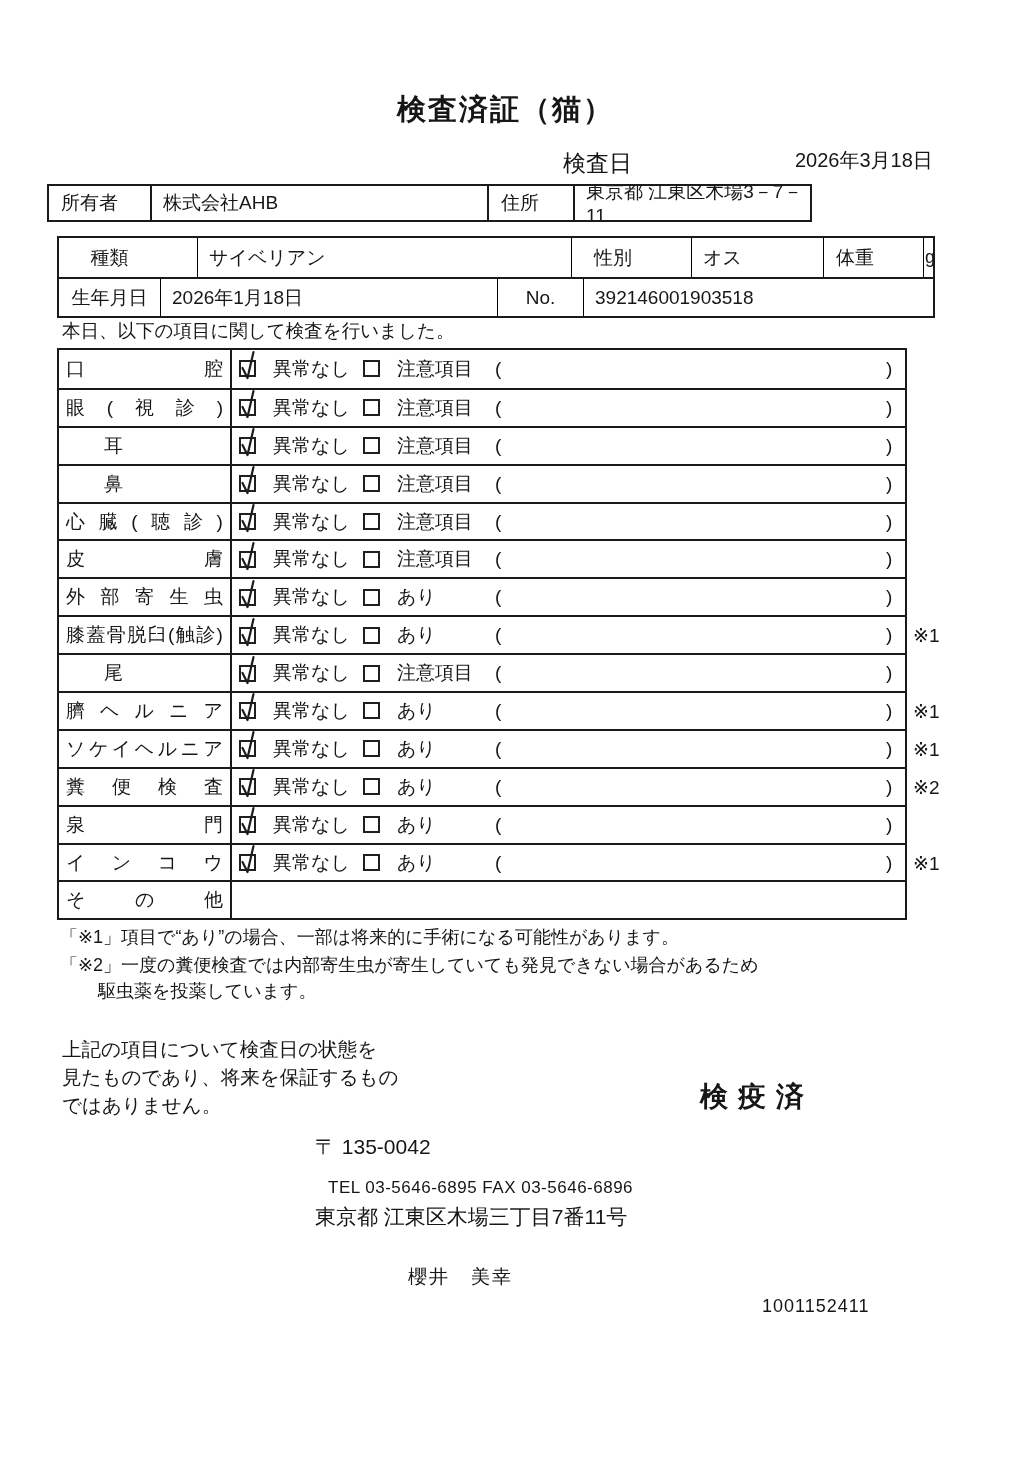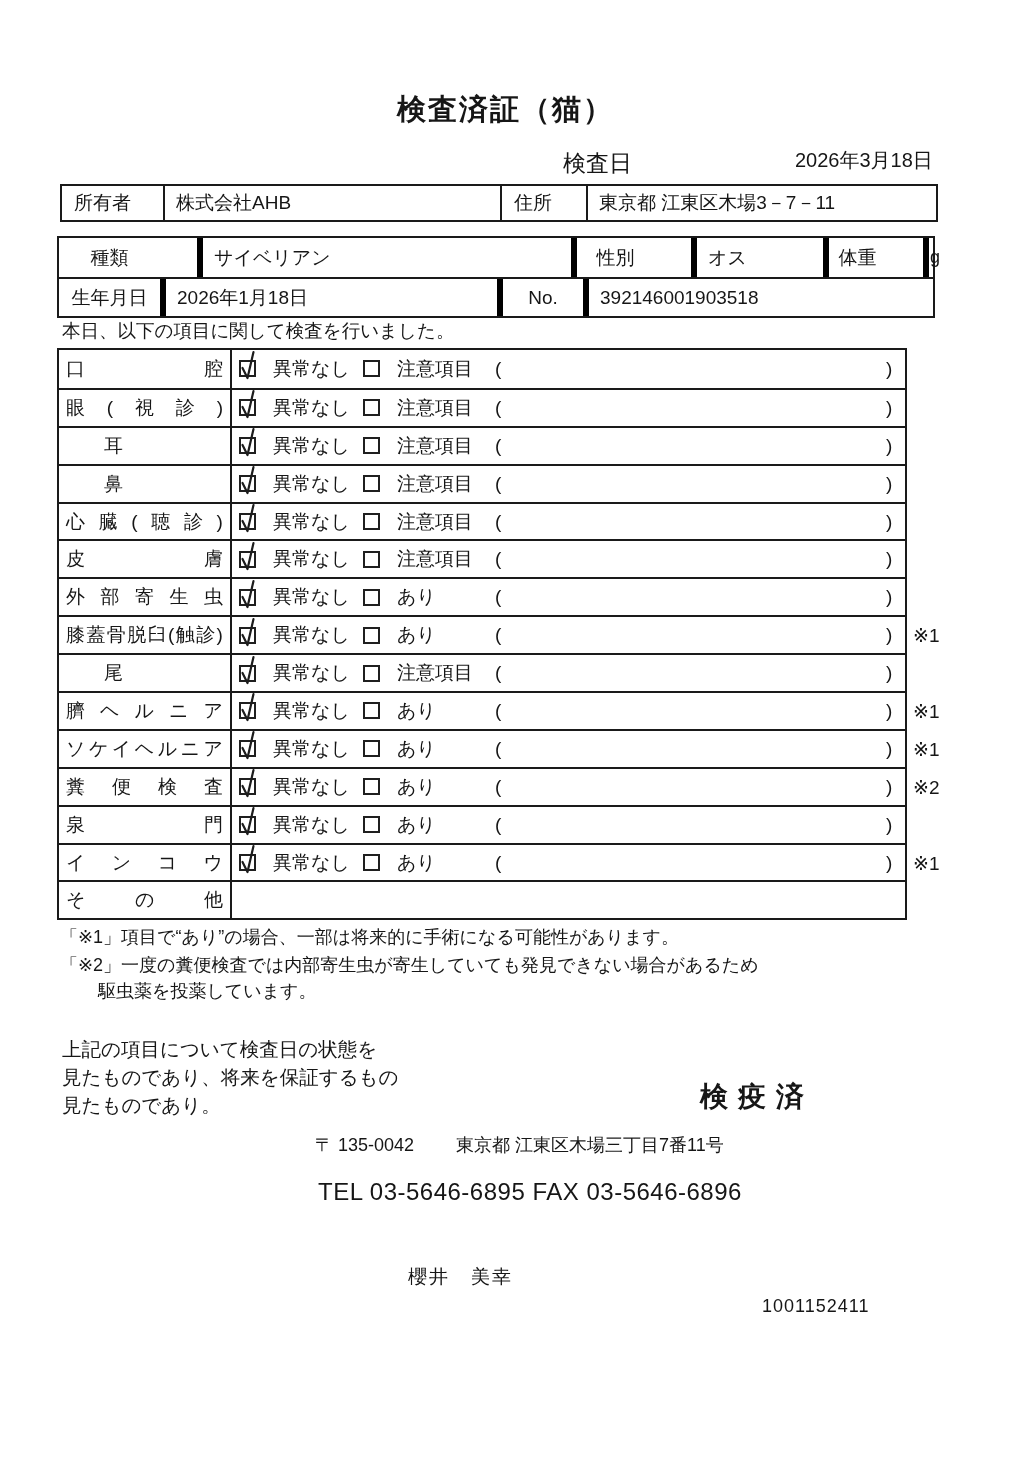--- a/index.html
+++ b/index.html
@@ -10,29 +10,29 @@
   }
   .abs { position:absolute; }
 
   
   .doc-title { top:90px; left:0; width:100%; text-align:center; font-size:29px; font-weight:600; letter-spacing:2px; }
   .insp-date-label { top:148px; left:563px; font-size:23px; }
   .insp-date-value { top:147px; left:783px; font-size:20px;margin-left:12px; }
 
   
   .tbl { border:2px solid #1a1a1a; background:#fff; }
-  .owner-table { top:184px; left:60px; width:878px; height:38px; display:grid; grid-template-columns:101px 337px 86px 1fr; }
+  .owner-table { top:184px; left:47px; width:765px; height:38px; display:grid; grid-template-columns:101px 337px 86px 1fr; }
   .owner-table > div { border-left:2px solid #1a1a1a; display:flex; align-items:center; font-size:19px; overflow:hidden; }
   .owner-table > div:first-child { border-left:none; }
 
   .info-table { top:236px; left:57px; width:878px; }
   .info-row { display:grid; height:39px; }
   .info-row.r1 { grid-template-columns:101px 337px 83px 95px 63px 1fr;gap:37px; }
   .info-row.r2 { grid-template-columns:101px 337px 86px 1fr; border-top:2px solid #1a1a1a; }
-  .info-row > div { border-left:6px solid #000000; display:flex; align-items:center; font-size:19px; overflow:hidden; }
+  .info-row > div { border-left:1px solid #000000; display:flex; align-items:center; font-size:19px; overflow:hidden; }
   .info-row > div:first-child { border-left:none; }
 
   .cell-label { justify-content:center; }
   .cell-label.left { justify-content:flex-start; padding-left:12px; }
   .cell-value { padding-left:11px; }
   .weight-cell { justify-content:flex-end !important; padding-right:14px; }
   .weight-unit { margin-left:13px; font-size:18px; }
 
   .intro-line { top:318px; left:62px; font-size:18.5px; }
 
@@ -61,22 +61,22 @@
   .row-mark { position:absolute; left:calc(100% + 8px); top:50%; transform:translateY(-50%); font-size:19px; white-space:nowrap; }
 
   
   .footnote-1 { top:925px; left:60px; font-size:18px; }
   .footnote-2 { top:953px; left:60px; font-size:18px; }
   .footnote-3 { top:979px; left:98px; font-size:18px; }
 
   
   .disclaimer { top:1035px; left:62px; font-size:19.5px; line-height:28px; }
   .stamp { top:1078px; left:700px; font-size:28px; font-weight:600; letter-spacing:10px; }
-  .addr-line { top:1133px; left:315px; font-size:18px; display:flex; gap:42px; }
-  .tel-line { top:1178px; left:318px; font-size:24px; letter-spacing:0.5px; }
+  .addr-line { top:1133px; left:315px; font-size:21px; display:flex; gap:42px;flex-direction:column; }
+  .tel-line { top:1178px; left:328px; font-size:17px; letter-spacing:0.5px; }
   .clinic-name { top:1228px; left:318px; font-size:25px; letter-spacing:2px; font-weight:500; }
   .director-name { top:1264px; left:408px; font-size:19px; letter-spacing:2px; }
   .serial-no { top:1296px; left:762px; font-size:18px; letter-spacing:1px; }
 </style>
 </head>
 <body>
 
 <div class="page">
 
   <div class="abs doc-title">検査済証（猫）</div>
@@ -489,21 +489,21 @@
       </div>
   </div>
 
   <div class="abs footnote-1">「※1」項目で“あり”の場合、一部は将来的に手術になる可能性があります。</div>
   <div class="abs footnote-2">「※2」一度の糞便検査では内部寄生虫が寄生していても発見できない場合があるため</div>
   <div class="abs footnote-3">駆虫薬を投薬しています。</div>
 
   <div class="abs disclaimer">
     <div>上記の項目について検査日の状態を</div>
     <div>見たものであり、将来を保証するもの</div>
-    <div>見たものであり。</div>
+    <div>ではありません。</div>
   </div>
   <div class="abs stamp">検疫済</div>
 
   <div class="abs addr-line">
     <span>〒 135-0042</span>
     <span>東京都 江東区木場三丁目7番11号</span>
   </div>
   <div class="abs tel-line">TEL 03-5646-6895  FAX 03-5646-6896</div>
   <div class="abs director-name">櫻井　美幸</div>
   <div class="abs serial-no">1001152411</div>

